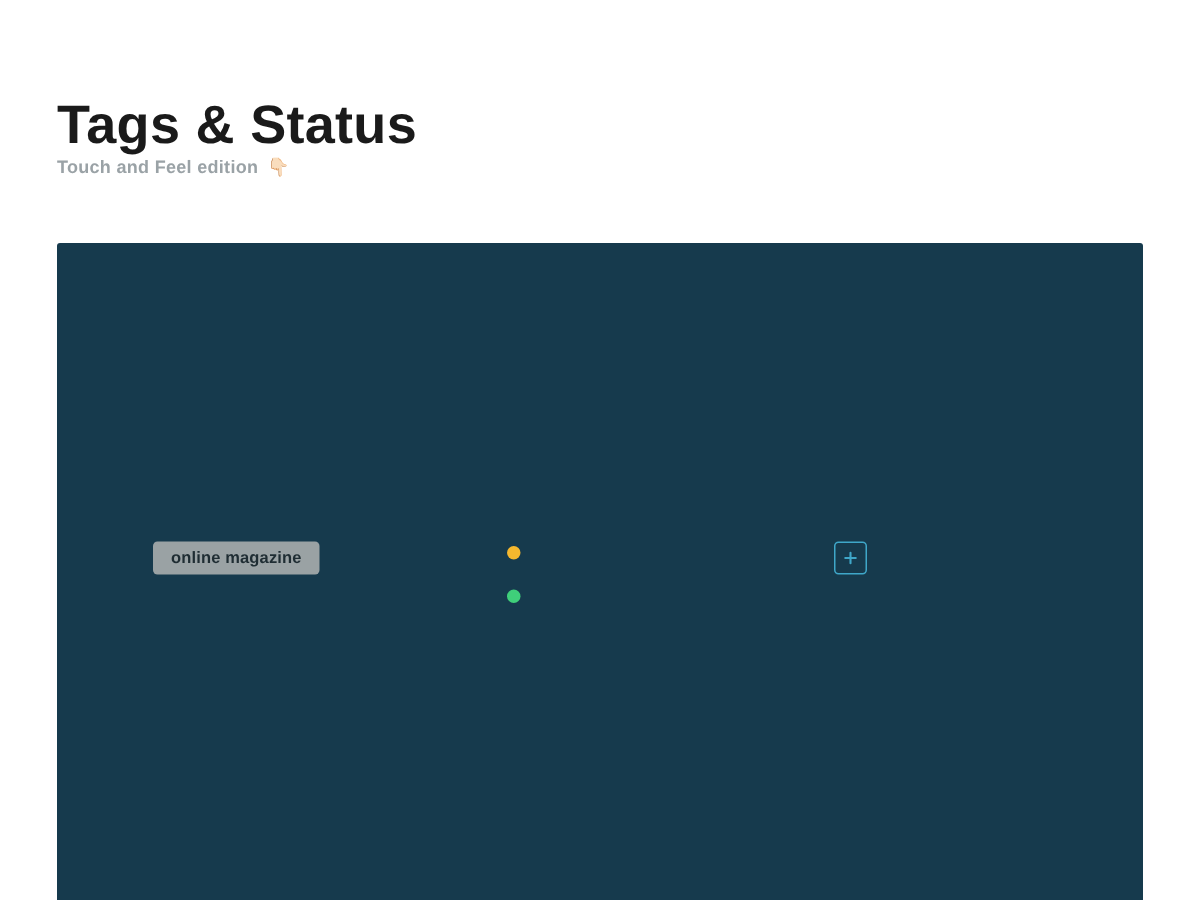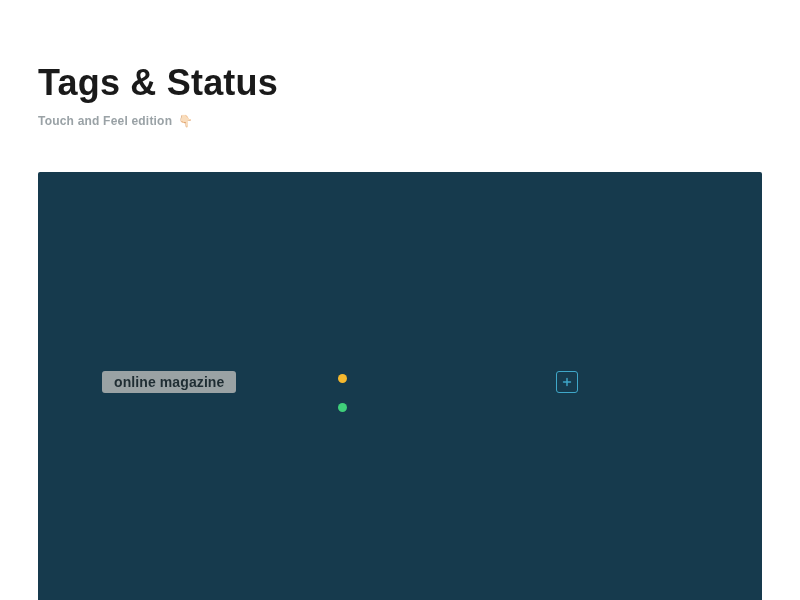--- a/index.html
+++ b/index.html
@@ -1,31 +1,31 @@
 <!DOCTYPE html>
 <html><head>
 <meta charset="utf-8">
 <style>
   * { box-sizing: border-box; margin: 0; padding: 0; }
   html, body { width: 800px; height: 600px; background: #ffffff; font-family: -apple-system, BlinkMacSystemFont, "Segoe UI", Helvetica, Arial, sans-serif; overflow: hidden; }
   .page { padding: 62px 38px 0 38px; }
   .title { font-size: 36px; font-weight: 800; color: #1a1a1a; letter-spacing: 0.2px; }
-  .subtitle { margin-top: 10px; font-size: 12px; font-weight: 600; color: #9aa2a6; letter-spacing: 0.2px; display: flex; align-items: center; gap: 6px; }
+  .subtitle { font-size: 12px; font-weight: 600; color: #9aa2a6; letter-spacing: 0.2px; display: flex; align-items: center; gap: 6px; }
   .subtitle .finger { font-size: 12px; line-height: 1; }
   .panel { margin-top: 44px; width: 724px; height: 443px; background: #163a4d; border-radius: 2px; position: relative; }
 
   .tag-chip {
     position: absolute;
     left: 64px; top: 199px;
     height: 22px;
     padding: 0 12px;
     display: inline-flex; align-items: center;
     background: #9aa2a4;
     color: #1f2d33;
-    font-size: 14px;
+    font-size: 11px;
     font-weight: 700;
     border-radius: 3px;
     letter-spacing: 0.1px;
     cursor: pointer;
   }
 
   .status-dot {
     position: absolute;
     width: 9px; height: 9px;
     border-radius: 50%;

